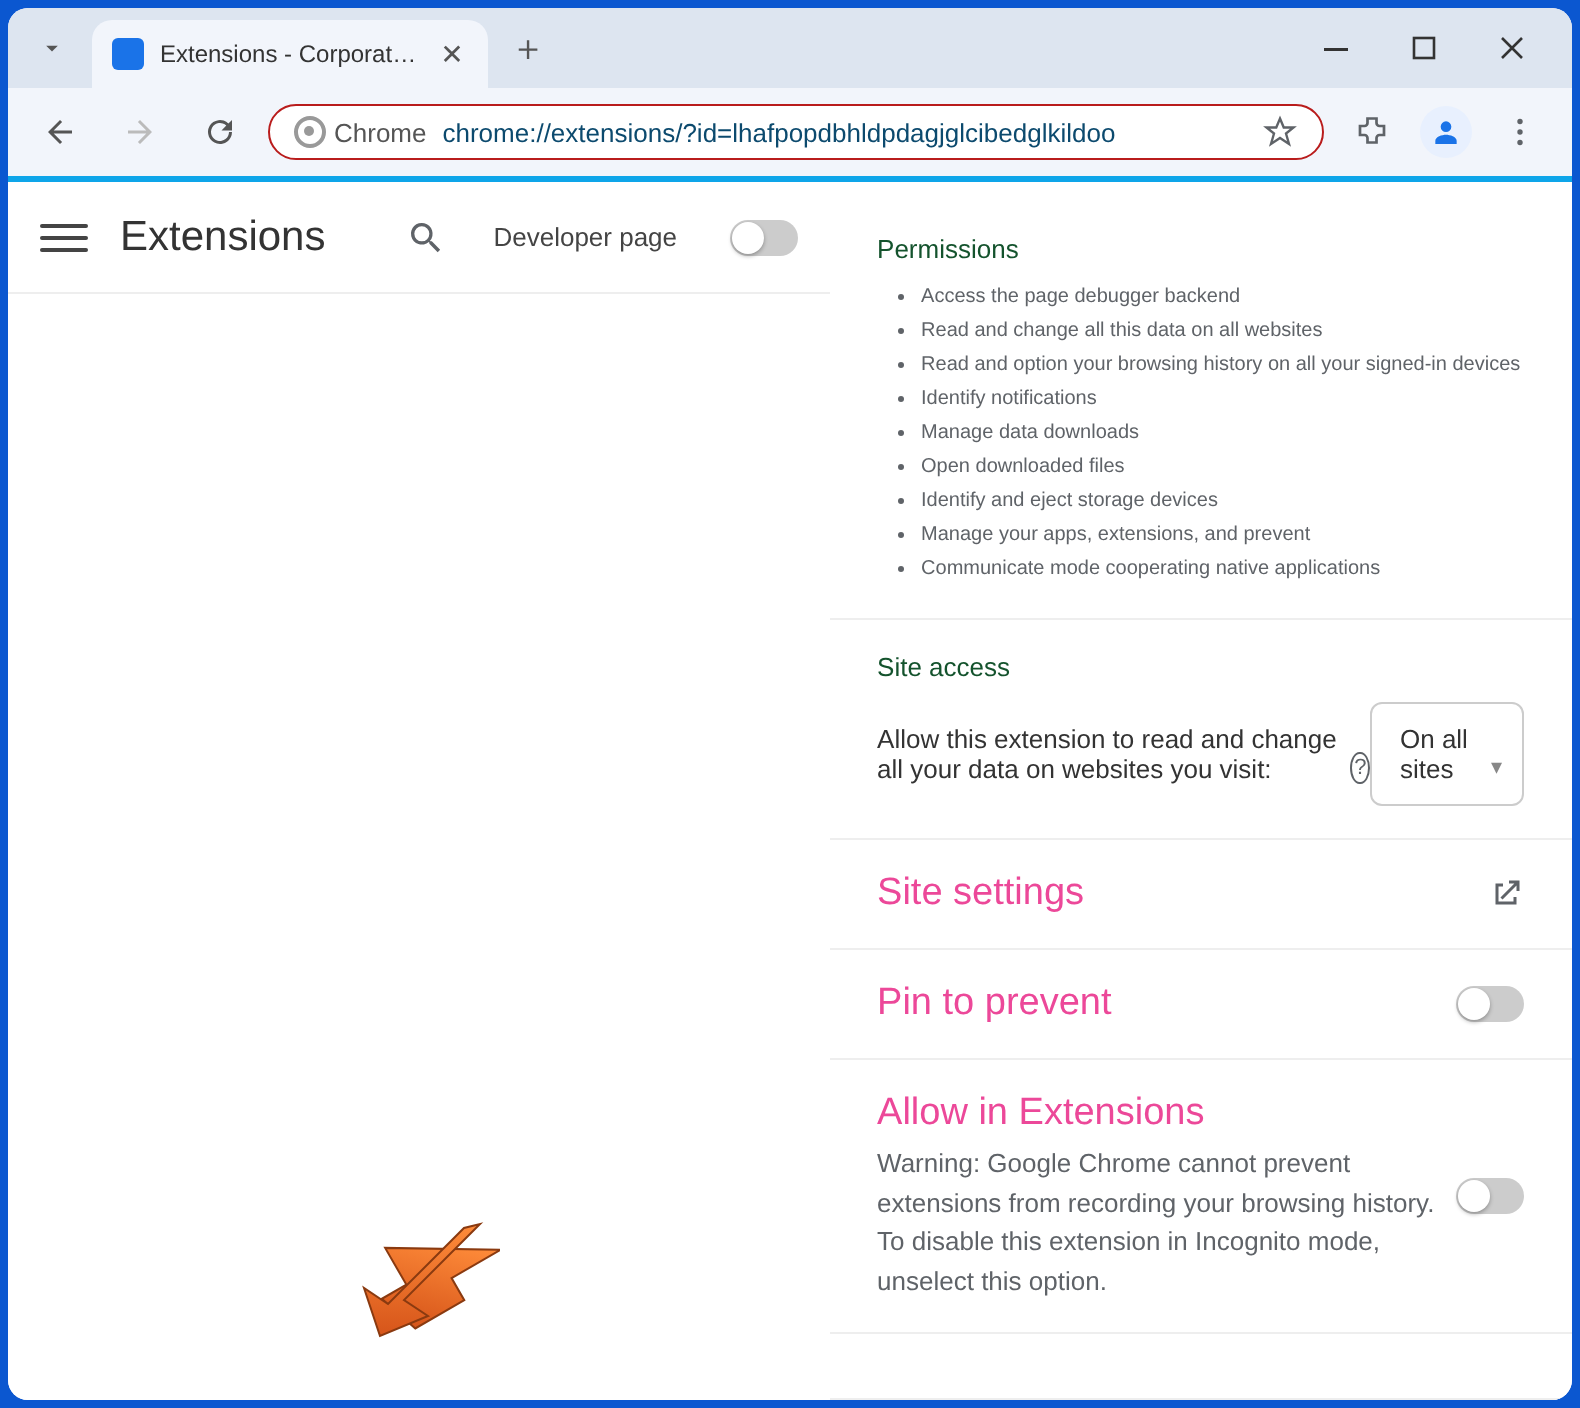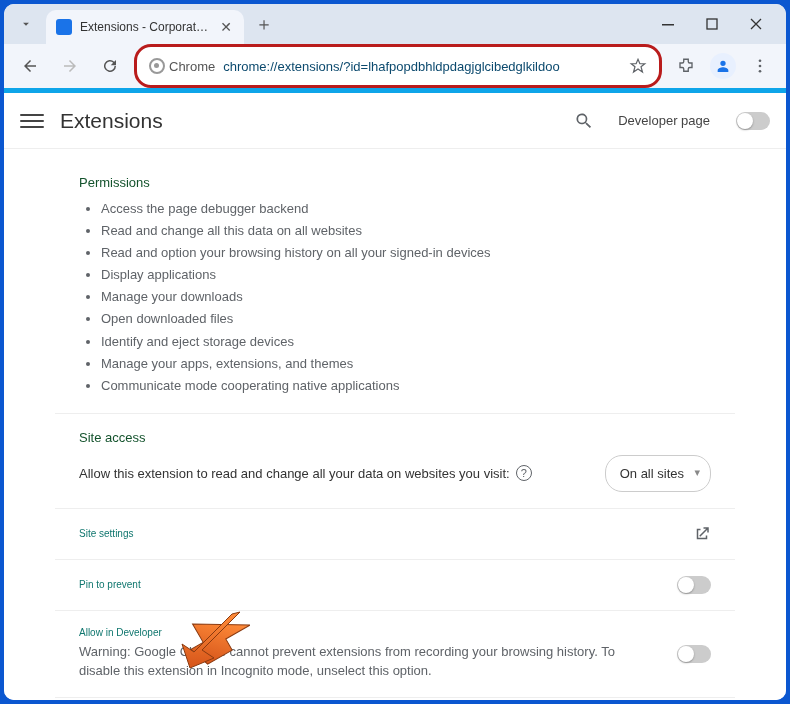--- a/index.html
+++ b/index.html
@@ -10,52 +10,52 @@
 .tab{display:flex;align-items:center;background:#f2f5fb;border-radius:10px 10px 0 0;padding:6px 10px;margin-left:6px;margin-top:6px;height:34px;gap:8px;max-width:200px}
 .ext-icon{width:16px;height:16px;background:#1a73e8;border-radius:3px;display:inline-block}
 .tab-title{font-size:12px;color:#333;white-space:nowrap;overflow:hidden;text-overflow:ellipsis;max-width:130px}
 .tab-close{width:16px;height:16px;display:flex;align-items:center;justify-content:center;color:#555;font-size:14px}
 .new-tab{width:28px;height:28px;display:flex;align-items:center;justify-content:center;color:#555;font-size:18px;margin-left:6px}
 .spacer{flex:1}
 .win-ctrl{width:44px;height:30px;display:flex;align-items:center;justify-content:center;color:#333}
 .toolbar{height:44px;display:flex;align-items:center;padding:0 10px;gap:8px;background:#f2f5fb}
 .tb-btn{width:32px;height:32px;display:flex;align-items:center;justify-content:center;color:#555;border-radius:16px}
 .tb-btn.disabled{color:#bbb}
-.omnibox{flex:1;height:44px;background:#fff;border-radius:17px;display:flex;align-items:center;padding:0 12px;gap:8px;border:3px solid #b91c1c}
+.omnibox{flex:1;height:28px;background:#fff;border-radius:17px;display:flex;align-items:center;padding:0 12px;gap:8px;border:1px solid #b91c1c}
 .chrome-chip{display:flex;align-items:center;gap:4px;font-size:13px;color:#555}
 .chrome-ico{width:16px;height:16px;border-radius:50%;border:2px solid #999;position:relative}
 .chrome-ico::after{content:"";position:absolute;width:5px;height:5px;border-radius:50%;background:#999;top:2.5px;left:2.5px}
 .url{font-size:13px;color:#0c4a6e}
 .star{margin-left:auto;color:#5f6368}
 .avatar{width:26px;height:26px;border-radius:50%;background:#e8f0fe;display:flex;align-items:center;justify-content:center;color:#1a73e8;font-size:14px}
-.content{flex:1;background:#fff;overflow:hidden;position:relative;display:flex;flex-direction:column;border-top:5px solid #0ea5e9}
+.content{flex:1;background:#fff;overflow:hidden;position:relative;display:flex;flex-direction:row;border-top:3px solid #0ea5e9}
 .app-header{height:56px;display:flex;align-items:center;padding:0 16px;gap:16px;border-bottom:1px solid #eee}
 .ham{width:24px;height:24px;display:flex;flex-direction:column;justify-content:center;gap:4px}
 .ham span{height:2px;background:#444;border-radius:1px}
 .app-title{font-size:21px;color:#333}
 .hdr-spacer{flex:1}
 .search-btn{width:36px;height:36px;display:flex;align-items:center;justify-content:center;color:#5f6368}
 .dev-label{font-size:13px;color:#444;margin-right:10px}
 .toggle{width:34px;height:18px;border-radius:9px;background:#ccc;position:relative}
 .toggle::after{content:"";position:absolute;width:16px;height:16px;border-radius:50%;background:#fff;top:1px;left:1px;box-shadow:0 1px 2px rgba(0,0,0,.3)}
 .scroll-area{flex:1;overflow-y:auto;position:relative}
 .scroll-area::-webkit-scrollbar{width:14px}
 .scroll-area::-webkit-scrollbar-thumb{background:#c7c7c7;border-radius:7px;border:3px solid #fff}
 .card{max-width:680px;margin:0 auto;padding:10px 0}
 .section{padding:16px 24px;border-bottom:1px solid #eee}
 .sec-title{font-size:13px;color:#14532d;margin-bottom:8px}
 .perms{list-style:disc;padding-left:22px}
-.perms li{font-size:13px;color:#5f6368;line-height:1.7}
+.perms li{font-size:10px;color:#5f6368;line-height:1.7}
 .row{display:flex;align-items:center;justify-content:space-between}
-.row-text{font-size:10px;color:#0f766e}
+.row-text{font-size:19px;color:#ec4899}
 .row-sub{font-size:13px;color:#5f6368;margin-top:4px;line-height:1.5;max-width:540px}
 .site-access-row{display:flex;align-items:center;justify-content:space-between;margin-top:10px}
-.sa-text{font-size:13px;color:#333;display:flex;align-items:center;gap:6px}
+.sa-text{font-size:13px;color:#333;display:flex;align-items:flex-end;gap:6px}
 .help{width:16px;height:16px;border:1.5px solid #5f6368;border-radius:50%;display:inline-flex;align-items:center;justify-content:center;font-size:11px;color:#5f6368}
-.select-box{border:1px solid #ccc;border-radius:17px;padding:10px 26px 10px 14px;font-size:13px;color:#333;position:relative;background:#fff}
+.select-box{border:1px solid #ccc;border-radius:6px;padding:10px 26px 10px 14px;font-size:13px;color:#333;position:relative;background:#fff}
 .select-box::after{content:"▾";position:absolute;right:10px;color:#888;font-size:11px}
 .open-icon{width:18px;height:18px}
 .arrow-annot{position:absolute;left:180px;top:610px;pointer-events:none}
 svg{display:block}
 </style>
 </head>
 <body>
 
 <div class="window">
   <div class="titlebar">
@@ -155,25 +155,25 @@
 
     <div class="scroll-area">
       <div class="card">
 
         <div class="section">
           <div class="sec-title">Permissions</div>
           <ul class="perms">
             <li>Access the page debugger backend</li>
             <li>Read and change all this data on all websites</li>
             <li>Read and option your browsing history on all your signed-in devices</li>
-            <li>Display applications</li>
-            <li>Manage your downloads</li>
+            <li>Identify notifications</li>
+            <li>Manage data downloads</li>
             <li>Open downloaded files</li>
             <li>Identify and eject storage devices</li>
-            <li>Manage your apps, extensions, and themes</li>
+            <li>Manage your apps, extensions, and prevent</li>
             <li>Communicate mode cooperating native applications</li>
           </ul>
         </div>
 
         <div class="section">
           <div class="sec-title">Site access</div>
           <div class="site-access-row">
             <span class="sa-text">
                 <span>Allow this extension to read and change all your data on websites you visit:</span>
                 <span class="help">?</span>
@@ -190,21 +190,21 @@
         </div>
 
         <div class="section row">
           <span class="row-text">Pin to prevent</span>
           <div class="toggle"></div>
         </div>
 
         <div class="section">
           <div class="row">
             <div style="flex:1">
-              <div class="row-text">Allow in Developer</div>
+              <div class="row-text">Allow in Extensions</div>
               <div class="row-sub">Warning: Google Chrome cannot prevent extensions from recording your browsing history. To disable this extension in Incognito mode, unselect this option.</div>
             </div>
             <div class="toggle"></div>
           </div>
         </div>
 
         <div class="section row">
           
           
         </div>

